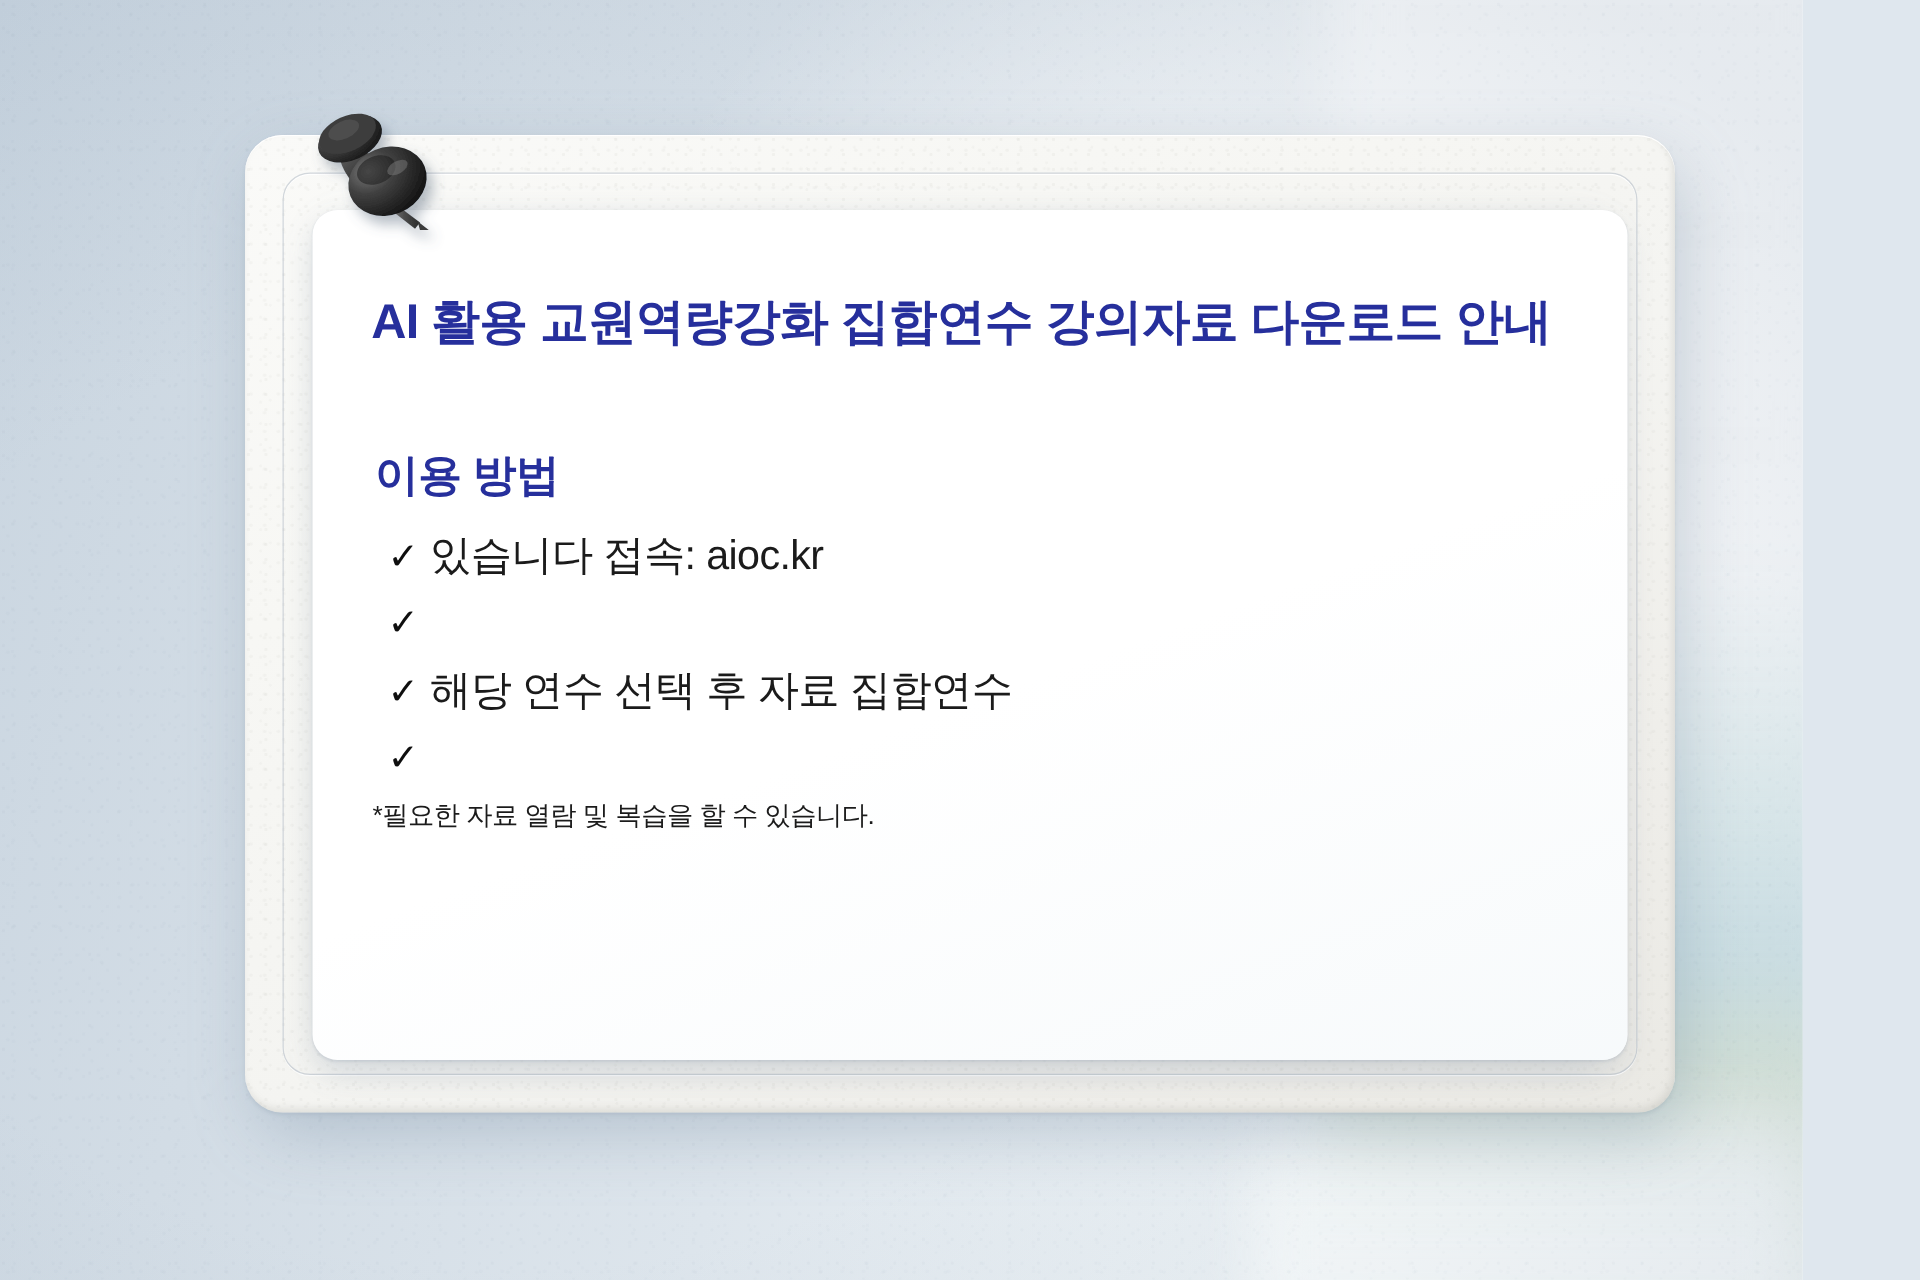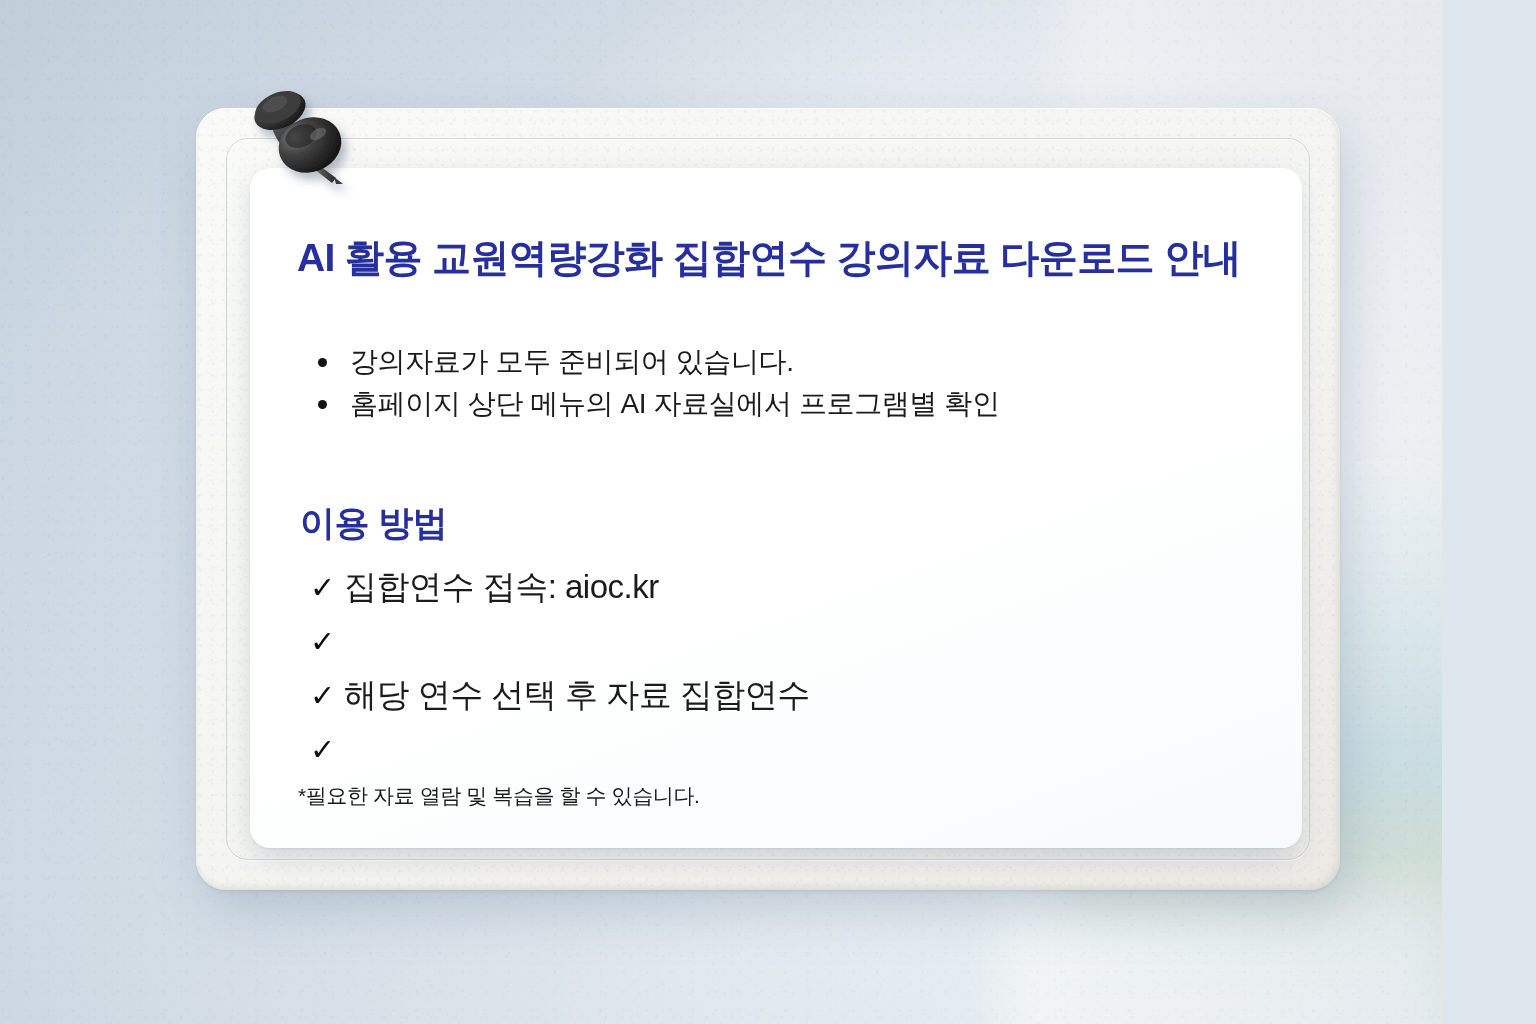--- a/index.html
+++ b/index.html
@@ -278,37 +278,27 @@
 
   <div class="note-shadow"></div>
 
   <div class="note">
     <div class="note-sheen"></div>
 
     <div class="note-content">
 
       <h1 class="title">AI 활용 교원역량강화 집합연수 강의자료 다운로드 안내</h1>
 
-      <ul class="bullet-list">
-        <li>
-          <span class="bullet-dot"></span>
-          <span>강의자료가 모두 준비되어 있습니다.</span>
-        </li>
-        <li>
-          <span class="bullet-dot"></span>
-          <span>홈페이지 상단 메뉴의 AI 자료실에서 프로그램별 확인</span>
-        </li>
-      </ul>
 
       <h2 class="section-heading">이용 방법</h2>
 
       <ul class="check-list">
         <li>
           <span class="check-mark">✓</span>
-          <span>집합연수 접속: aioc.kr</span>
+          <span>있습니다 접속: aioc.kr</span>
         </li>
         <li>
           <span class="check-mark">✓</span>
         </li>
         <li>
           <span class="check-mark">✓</span>
           <span>해당 연수 선택 후 자료 집합연수</span>
         </li>
         <li>
           <span class="check-mark">✓</span>

